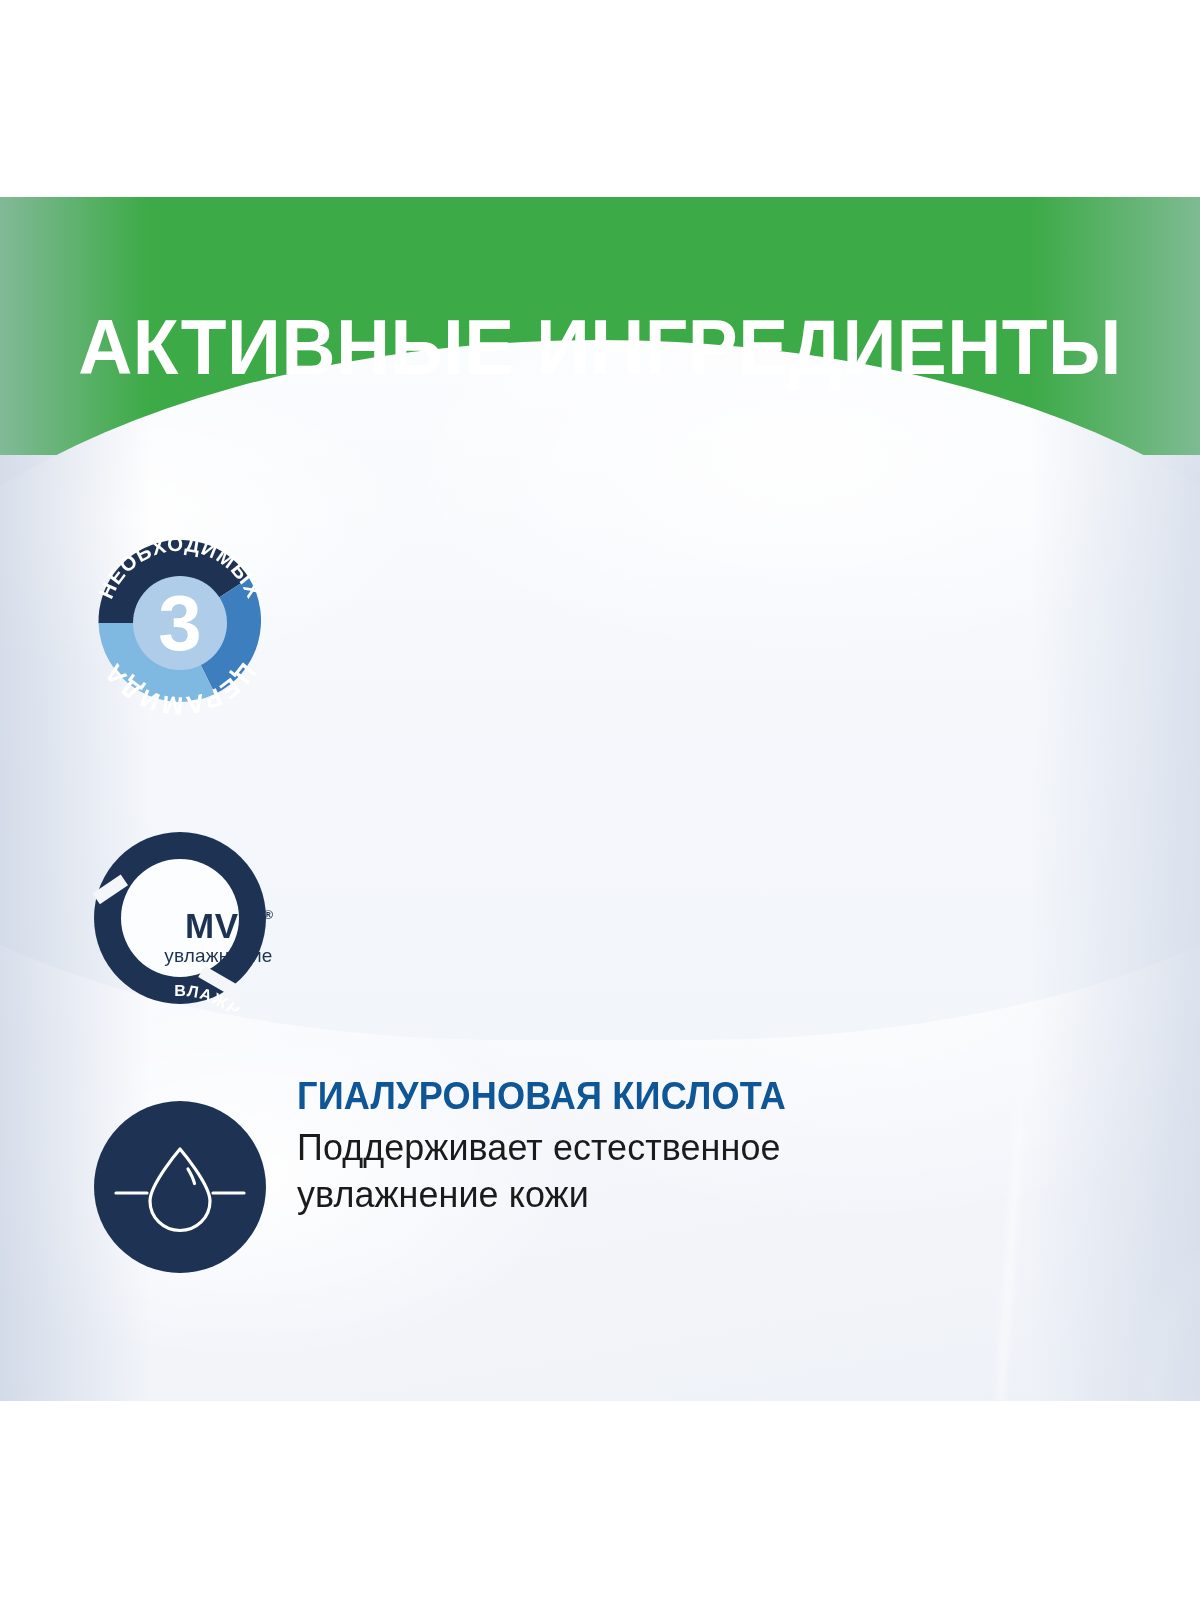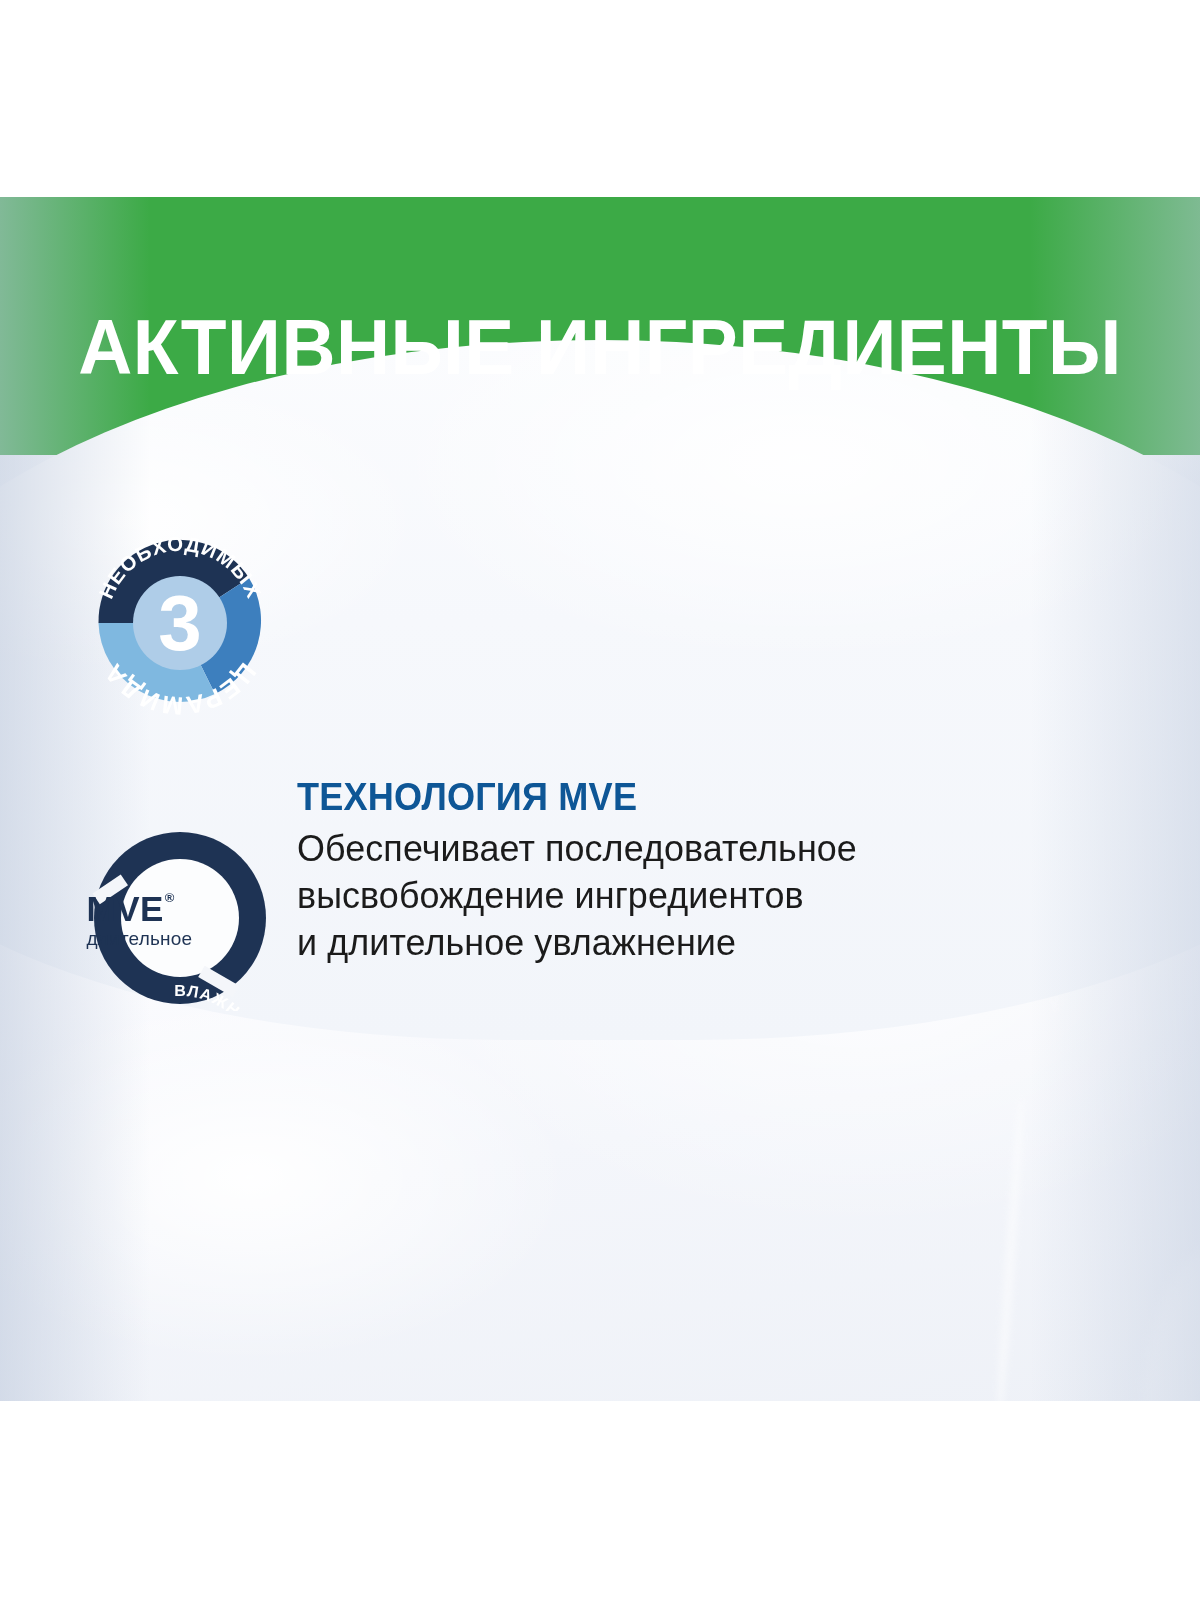--- a/index.html
+++ b/index.html
@@ -87,22 +87,22 @@
   }
 
   
   .badge-cer{position:relative;width:196px;height:196px;}
   .badge-cer svg{display:block;}
 
   
   .badge-mve{position:relative;width:186px;height:186px;}
   .badge-mve svg{display:block;}
   .mve-center{
-    position:absolute;left:0;top:0;width:186px;height:186px;
-    display:flex;flex-direction:column;align-items:flex-start;justify-content:center;
+    position:absolute;left:0;top:17px;width:186px;height:186px;
+    display:flex;flex-direction:column;align-items:flex-end;justify-content:center;
     pointer-events:none;
   }
   .mve-word{
     color:#1E3354;font-weight:700;font-size:35px;line-height:35px;letter-spacing:.5px;
     position:relative;
   }
   .mve-word sup{font-size:13px;font-weight:700;vertical-align:super;position:relative;top:-6px;left:1px;}
   .mve-sub{color:#1E3354;font-weight:400;font-size:19px;line-height:22px;margin-top:3px;letter-spacing:.2px;}
 
   
@@ -173,27 +173,41 @@
 
             <rect x="6" y="58" width="34" height="13" fill="#F4F6FA" transform="rotate(-34 23 64)"></rect>
             <rect x="112" y="150" width="40" height="13" fill="#F4F6FA" transform="rotate(30 132 156)"></rect>
 
             <text font-family="Liberation Sans, DejaVu Sans, sans-serif" font-size="16" font-weight="700" fill="#FFFFFF" letter-spacing="1.2">
               <textPath href="#mveRing" startOffset="25%" text-anchor="middle">УВЛАЖНЕНИЕ В ТЕЧЕНИЕ ДНЯ</textPath>
             </text>
           </svg>
           <div class="mve-center">
             <div class="mve-word"><span>MVE</span><sup>®</sup></div>
-            <div class="mve-sub">длительное</div>
+            <div class="mve-sub">увлажнение</div>
           </div>
         </div>
       </div>
+    </div>
+
+    <div class="row r3">
+      <div class="badge-slot">
+        <div class="badge-drop">
+          <svg width="186" height="186" viewBox="0 0 186 186" aria-hidden="true">
+            <circle cx="93" cy="93" r="86" fill="#1E3354"></circle>
+            <g fill="none" stroke="#FFFFFF" stroke-width="3.2" stroke-linecap="round" stroke-linejoin="round">
+              <path d="M 93 55 C 93 55 63 90 63 107 C 63 123.5 76.4 136.5 93 136.5 C 109.6 136.5 123 123.5 123 107 C 123 90 93 55 93 55 Z"></path>
+              <path d="M 101 75 C 104.5 81 106.5 85 107.5 89.5"></path>
+              <line x1="29" y1="99" x2="60" y2="99"></line>
+              <line x1="126" y1="99" x2="157" y2="99"></line>
+            </g>
+          </svg>
+        </div>
+      </div>
       <div class="copy">
-        <h2 class="sec-title">ТЕХНОЛОГИЯ MVE</h2>
-        <p class="sec-body">Обеспечивает последовательное
-высвобождение ингредиентов
-и длительное увлажнение</p>
+        <h2 class="sec-title">ГИАЛУРОНОВАЯ КИСЛОТА</h2>
+        <p class="sec-body">Поддерживает естественное
+увлажнение кожи</p>
       </div>
     </div>
-
 
   </div>
 </div>
 
 </body></html>

